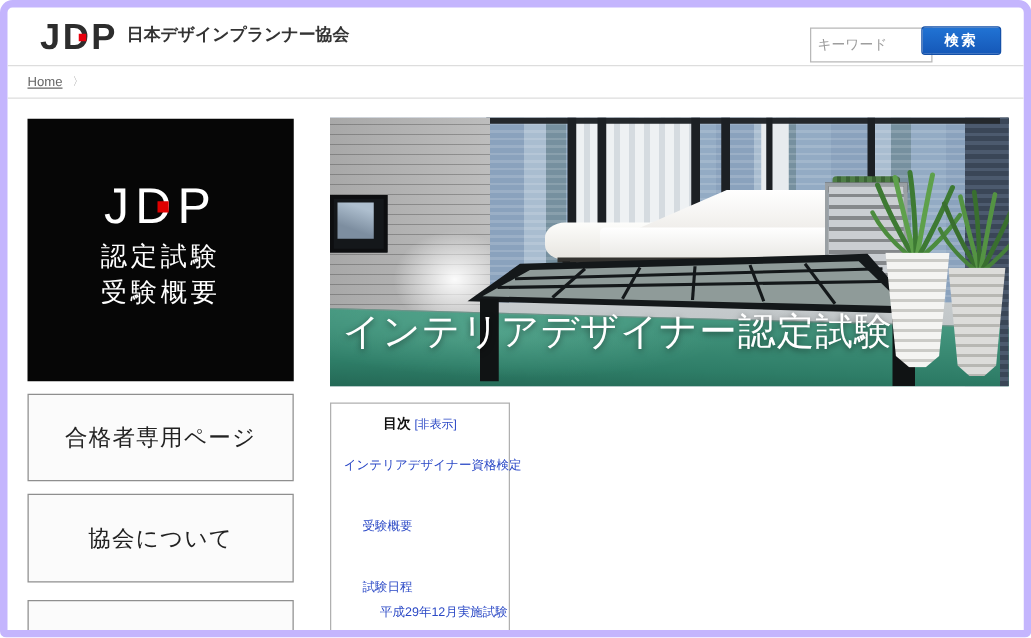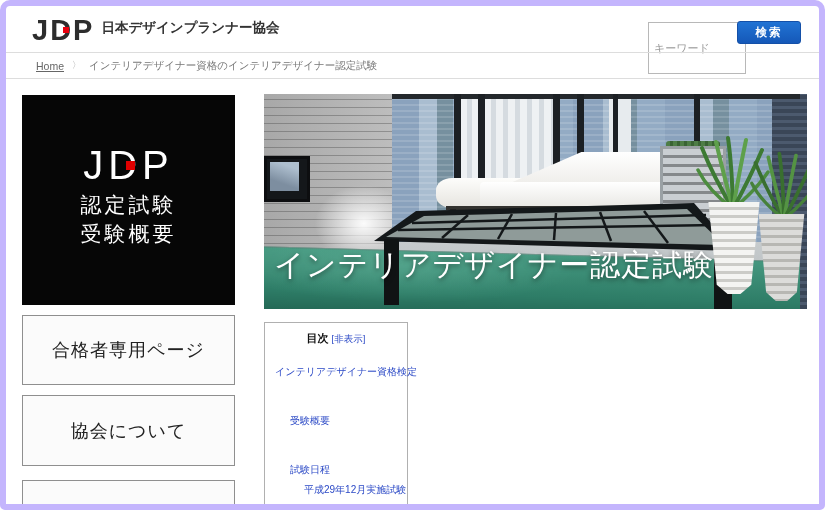--- a/index.html
+++ b/index.html
@@ -10,29 +10,29 @@
   }
   
   .logo{position:absolute;left:26px;top:9px;display:flex;gap:7px;align-items:flex-start;}
   .jdp-wrap{position:relative;display:inline-block;}
   .jdp-txt{font-size:29px;font-weight:600;letter-spacing:2px;color:#2d2d2d;line-height:30px;}
   .red-dot{position:absolute;left:50%;top:12px;width:6px;height:6px;background:#e8000d;}
   .org{display:flex;flex-direction:column;margin-top:5px;}
   .org-ja{font-size:13.5px;font-weight:bold;color:#333;line-height:15px;}
   .org-en{font-size:8.5px;color:#8a8a8a;letter-spacing:1px;line-height:12px;margin-top:1px;}
   .search-input{position:absolute;left:642px;top:16px;width:86px;height:18px;border:1px solid #b8b8b8;
-    font-size:11px;padding:16px 5px;color:#444;box-sizing:content-box;outline:none;}
+    font-size:11px;padding:4px 5px;color:#444;box-sizing:content-box;outline:none;}
   .search-input::placeholder{color:#9a9a9a;}
   .search-btn{position:absolute;left:731px;top:15px;width:64px;height:23px;border:1px solid #1450a8;
     border-radius:3px;background:linear-gradient(#2173d4,#1558b8);color:#fff;font-size:11.5px;
     font-weight:bold;letter-spacing:2px;cursor:pointer;}
   
   .crumbs{position:absolute;left:0;top:46px;width:100%;height:27px;border-top:1px solid #ddd;
     border-bottom:1px solid #ddd;box-sizing:border-box;display:flex;align-items:center;
-    padding-left:30px;font-size:10.5px;color:#888;gap:8px;}
+    padding-left:16px;font-size:10.5px;color:#888;gap:8px;}
   .crumb-home{color:#666;text-decoration:underline;cursor:pointer;}
   .crumb-sep{color:#aaa;font-size:9px;}
   .crumb-cur{color:#777;}
   
   .banner{position:absolute;left:16px;top:89px;width:213px;height:210px;background:#060606;
     text-align:center;padding-top:48px;box-sizing:border-box;}
   .b-jdp{position:relative;display:inline-block;font-size:40px;font-weight:500;letter-spacing:5px;
     color:#fff;line-height:44px;}
   .b-dot{position:absolute;left:47%;top:18px;width:9px;height:9px;background:#e00000;}
   .b-line{font-family:"Liberation Serif",serif;font-size:21px;color:#fff;letter-spacing:3px;line-height:29px;}
@@ -120,21 +120,20 @@
     <span class="org">
       <span class="org-ja">日本デザインプランナー協会</span>
     </span>
   </div>
   <input class="search-input" type="text" placeholder="キーワード" style="">
   <button class="search-btn">検索</button>
 
   <div class="crumbs">
     <span class="crumb-home">Home</span>
     <span class="crumb-sep">〉</span>
-    <span class="crumb-cur">インテリアデザイナー資格のインテリアデザイナー認定試験</span>
   </div>
 
   <div class="banner">
     <span class="b-jdp">
       <span>JDP</span>
       <span class="b-dot"></span>
     </span>
     <div class="b-line first">認定試験</div>
     <div class="b-line">受験概要</div>
   </div>

